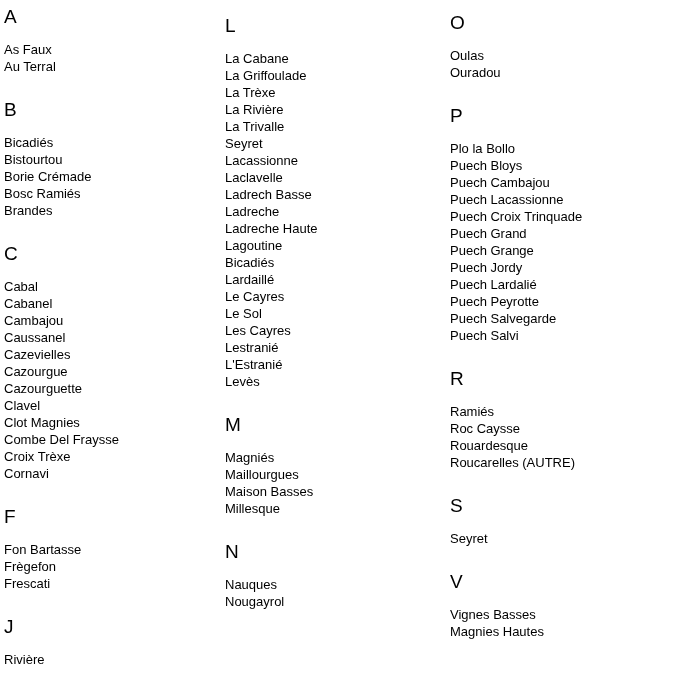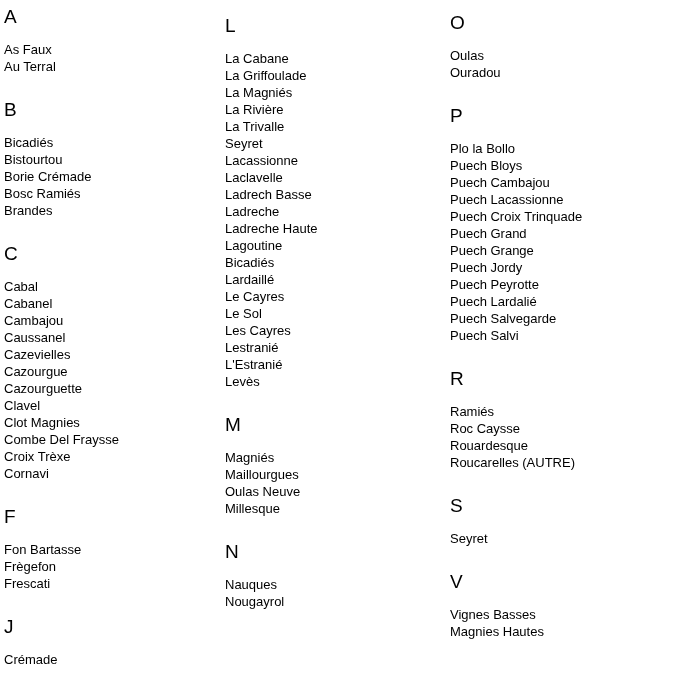--- a/index.html
+++ b/index.html
@@ -85,31 +85,31 @@
         <h2>F</h2>
         <ul>
           <li>Fon Bartasse</li>
           <li>Frègefon</li>
           <li>Frescati</li>
         </ul>
       </div>
       <div class="section">
         <h2>J</h2>
         <ul>
-          <li>Crémade</li>
+          <li>Rivière</li>
         </ul>
       </div>
     </div>
   <div class="column" id="col-middle">
       <div class="section">
         <h2>L</h2>
         <ul>
           <li>La Cabane</li>
           <li>La Griffoulade</li>
-          <li>La Magniés</li>
+          <li>La Trèxe</li>
           <li>La Rivière</li>
           <li>La Trivalle</li>
           <li>Seyret</li>
           <li>Lacassionne</li>
           <li>Laclavelle</li>
           <li>Ladrech Basse</li>
           <li>Ladreche</li>
           <li>Ladreche Haute</li>
           <li>Lagoutine</li>
           <li>Bicadiés</li>
@@ -120,21 +120,21 @@
           <li>Lestranié</li>
           <li>L'Estranié</li>
           <li>Levès</li>
         </ul>
       </div>
       <div class="section">
         <h2>M</h2>
         <ul>
           <li>Magniés</li>
           <li>Maillourgues</li>
-          <li>Oulas Neuve</li>
+          <li>Maison Basses</li>
           <li>Millesque</li>
         </ul>
       </div>
       <div class="section">
         <h2>N</h2>
         <ul>
           <li>Nauques</li>
           <li>Nougayrol</li>
         </ul>
       </div>
@@ -151,22 +151,22 @@
         <h2>P</h2>
         <ul>
           <li>Plo la Bollo</li>
           <li>Puech Bloys</li>
           <li>Puech Cambajou</li>
           <li>Puech Lacassionne</li>
           <li>Puech Croix Trinquade</li>
           <li>Puech Grand</li>
           <li>Puech Grange</li>
           <li>Puech Jordy</li>
+          <li>Puech Lardalié</li>
           <li>Puech Peyrotte</li>
-          <li>Puech Lardalié</li>
           <li>Puech Salvegarde</li>
           <li>Puech Salvi</li>
         </ul>
       </div>
       <div class="section">
         <h2>R</h2>
         <ul>
           <li>Ramiés</li>
           <li>Roc Caysse</li>
           <li>Rouardesque</li>

